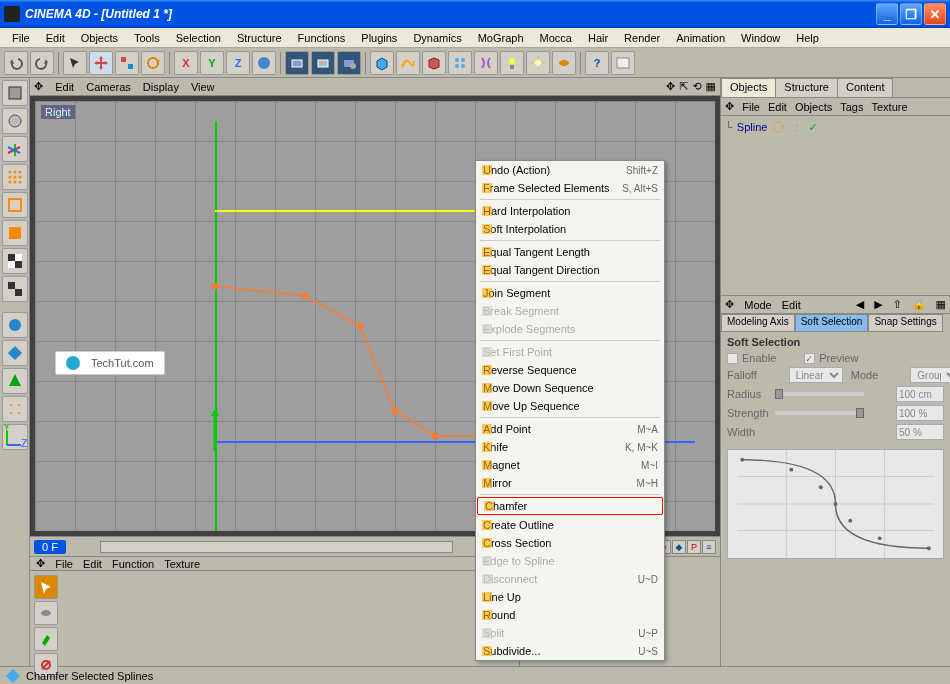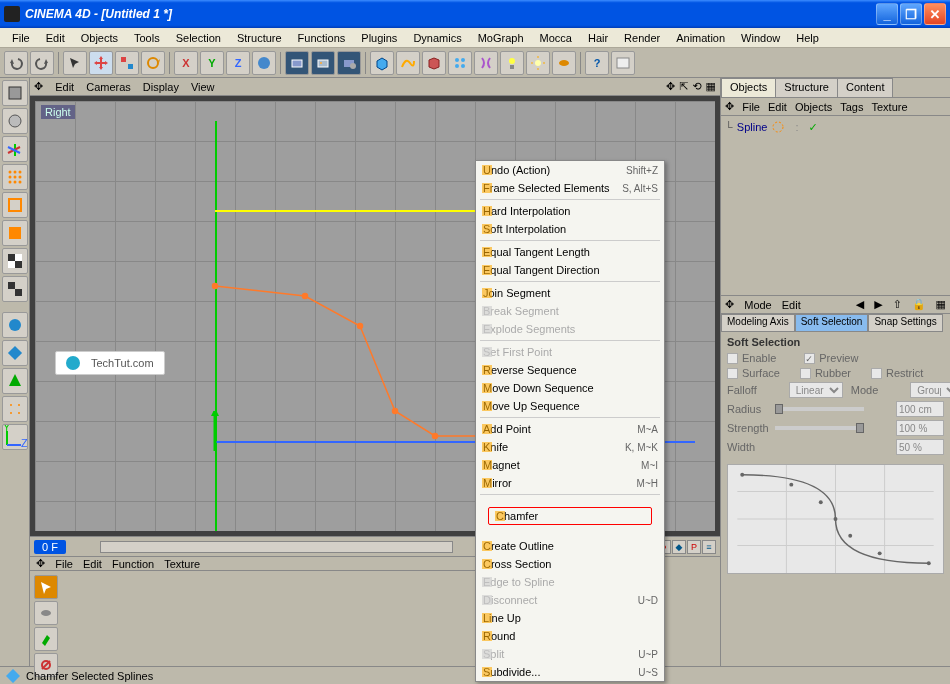--- a/index.html
+++ b/index.html
@@ -82,21 +82,21 @@
 .graph { height: 110px; background: #e8e8e8; border: 1px solid #aaa; margin: 2px 6px; position: relative; }
 .graph svg { width: 100%; height: 100%; }
 
 
 .ctxmenu { position: absolute; top: 160px; left: 475px; width: 190px; background: #f5f5f0; border: 1px solid #888; box-shadow: 2px 2px 4px rgba(0,0,0,0.3); z-index: 100; }
 .ctxmenu .mi { display: flex; align-items: center; height: 18px; padding: 0 6px 0 7px; position: relative; cursor: default; }
 .ctxmenu .mi.disabled { color: #aaa; }
 .ctxmenu .mi .icon { position: absolute; left: 4px; width: 14px; height: 14px; }
 .ctxmenu .mi .sc { margin-left: auto; color: #666; font-size: 10px; }
 .ctxmenu .msep { height: 1px; background: #ccc; margin: 2px 4px; }
-.ctxmenu .mi.hl { border: 1px solid red; border-radius: 2px; margin: 12px; }
+.ctxmenu .mi.hl { border: 1px solid red; border-radius: 2px; margin: 1px; }
 
 
 .statusbar { height: 18px; background: #bdb9ab; border-top: 1px solid #888; display: flex; align-items: center; padding: 0 6px; gap: 6px; }
 .statusbar .sicon { width: 14px; height: 14px; }
 </style>
 </head>
 <body>
 
 <div class="titlebar">
   <div class="app-icon"></div>
@@ -509,30 +509,20 @@
     <div class="attrgroup">
       <div class="title">Soft Selection</div>
       <div class="row">
         <span class="cb"></span>
           <span>Enable</span>
         <span style="width:20px"></span>
         <span class="cb checked"></span>
           <span>Preview</span>
       </div>
       <div class="row">
-        <span class="cb"></span>
-          <span>Surface</span>
-        <span style="width:12px"></span>
-        <span class="cb"></span>
-          <span>Rubber</span>
-        <span style="width:12px"></span>
-        <span class="cb"></span>
-          <span>Restrict</span>
-      </div>
-      <div class="row">
           <span style="width:44px">Falloff</span>
           <select style="width:60px"><option>Linear</option></select>
           <span style="width:8px"></span>
           <span>Mode</span>
           <select style="width:50px"><option>Group</option></select>
         </div>
       <div class="row">
           <span style="width:44px">Radius</span>
           <div style="flex:1;height:4px;background:#ccc;position:relative">
             <div style="position:absolute;left:0;top:-3px;width:8px;height:10px;background:#999;border:1px solid #666"></div>

